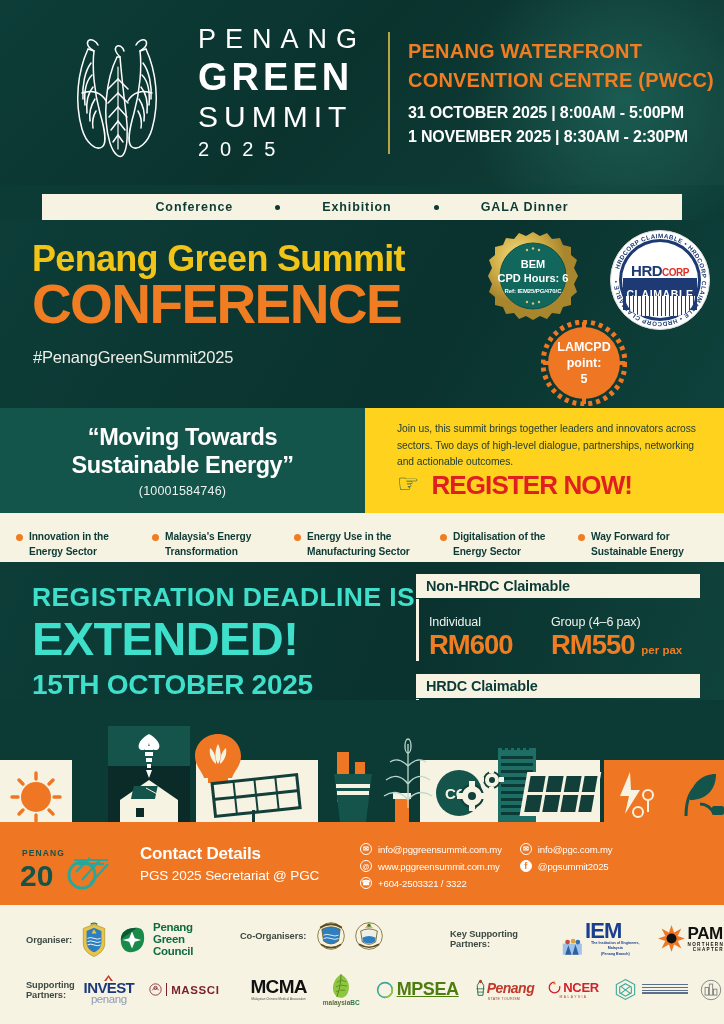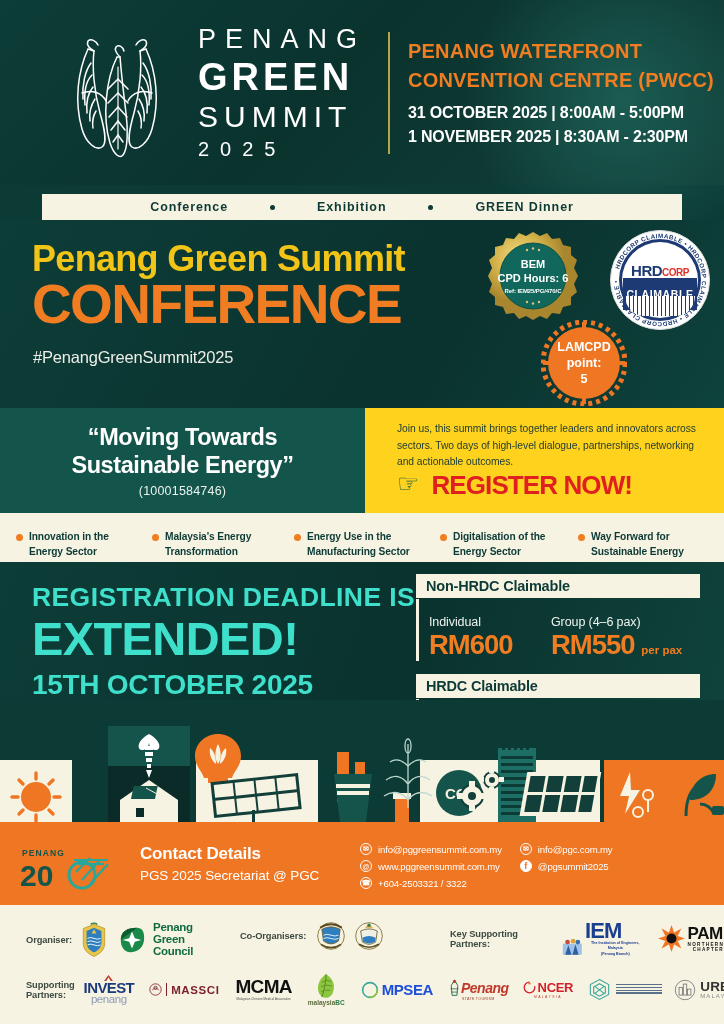--- a/index.html
+++ b/index.html
@@ -216,21 +216,21 @@
   .iem-text{ color:#1a3f8f; font-size:22px; font-weight:800; letter-spacing:-1px; line-height:.9;}
   .iem-sub{ color:#1a3f8f; font-size:3.6px; font-weight:600; text-align:center; line-height:1.5;}
   .pam-text{ color:#111; font-size:17px; font-weight:800; letter-spacing:-.5px; line-height:.95;}
   .pam-sub{ color:#111; font-size:4.6px; font-weight:700; letter-spacing:1.3px; text-align:right;}
   .inv-text{ color:#1b3a7a; font-size:15px; font-weight:800; letter-spacing:-.6px; line-height:.9;}
   .inv-sub{ color:#8d9bb5; font-size:11.5px; font-weight:400; letter-spacing:-.4px; line-height:.9;}
   .mas-text{ color:#7a1f2b; font-size:11.5px; font-weight:800; letter-spacing:.6px;}
   .mcma-text{ color:#111; font-size:19px; font-weight:800; letter-spacing:-.7px; line-height:.95;}
   .mcma-sub{ color:#444; font-size:2.9px; letter-spacing:.1px; text-align:center;}
   .mybc-sub{ color:#5a6b3a; font-size:6.5px; font-weight:600; text-align:center;}
-  .mpsea-text{ color:#1d4ed8; font-size:15px; font-weight:800; letter-spacing:-.4px;}
+  .mpsea-text{ color:#4d7c0f; font-size:18px; font-weight:800; letter-spacing:-.4px;text-decoration:underline;}
   .pen-text{ color:#c0392b; font-size:14px; font-weight:800; font-style:italic; letter-spacing:-.5px;}
   .pen-sub{ color:#9a3b2a; font-size:3.6px; text-align:center; letter-spacing:.3px;}
   .ncer-text{ color:#d3202a; font-size:13px; font-weight:800; letter-spacing:-.3px;}
   .ncer-sub{ color:#c0392b; font-size:3.4px; letter-spacing:1.4px; text-align:center;}
   .ubi-text{ color:#333; font-size:13.5px; font-weight:700; letter-spacing:.2px; line-height:1;}
   .ubi-sub{ color:#8a8a8a; font-size:6px; letter-spacing:1.1px;}
   .kdn-lines{ width:46px; }
   .kdn-lines div{ height:1.3px; background:#5a6f8a; margin-bottom:1.7px; }
 </style>
 </head>
@@ -292,21 +292,21 @@
       <div class="d1">31 OCTOBER 2025 | 8:00AM - 5:00PM</div>
       <div class="d2">1 NOVEMBER 2025 | 8:30AM - 2:30PM</div>
     </div>
   </div>
 
   <div class="pill-strip">
     <span class="it">Conference</span>
     <span class="dot"></span>
     <span class="it">Exhibition</span>
     <span class="dot"></span>
-    <span class="it">GREEN Dinner</span>
+    <span class="it">GALA Dinner</span>
   </div>
 
   <div class="title-zone">
     <div class="t-main">Penang Green Summit</div>
     <div class="t-sub">CONFERENCE</div>
     <div class="t-hash">#PenangGreenSummit2025</div>
   </div>
 
   <div class="bem-badge">
     <svg viewBox="0 0 92 92" width="92" height="92" style="position:absolute;inset:0;">
@@ -787,21 +787,21 @@
       <span class="lg" style="margin-left:15px;">
         <svg viewBox="0 0 16 16" width="13" height="13">
           <circle cx="8" cy="8" r="7" fill="none" stroke="#7a1f2b" stroke-width="1"></circle>
           <path d="M4 9 q4 -6 8 0" fill="none" stroke="#7a1f2b" stroke-width="1"></path>
           <circle cx="8" cy="6" r="2" fill="none" stroke="#7a1f2b" stroke-width="1"></circle>
         </svg>
         <span style="width:1px;height:13px;background:#7a1f2b;margin:0 4px;"></span>
         <span class="mas-text">MASSCI</span>
       </span>
 
-      <span class="lg" style="margin-left:16px; flex-direction:column;">
+      <span class="lg" style="margin-left:31px; flex-direction:column;">
         <div class="mcma-text">MCMA</div>
         <div class="mcma-sub">Malaysian Chinese Medical Association</div>
       </span>
 
       <span class="lg" style="margin-left:16px; flex-direction:column;">
         <svg viewBox="0 0 26 30" width="22" height="26">
           <path d="M13 1 C22 6,25 16,20 25 C16 31,8 30,5 24 C1 16,5 6,13 1Z" fill="#8dc63f"></path>
           <path d="M13 1 C13 10,11 20,8 28" stroke="#5a8a24" stroke-width="1.2" fill="none"></path>
           <path d="M13 8 L19 10 M13 14 L20 15 M12 20 L18 20" stroke="#5a8a24" stroke-width="1" fill="none"></path>
           <path d="M13 8 L8 11 M12 14 L7 16 M11 20 L7 22" stroke="#5a8a24" stroke-width="1" fill="none"></path>

